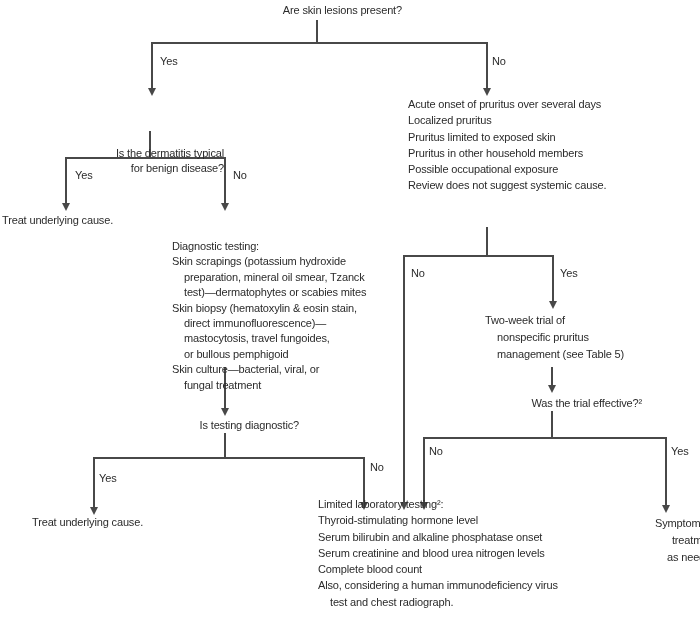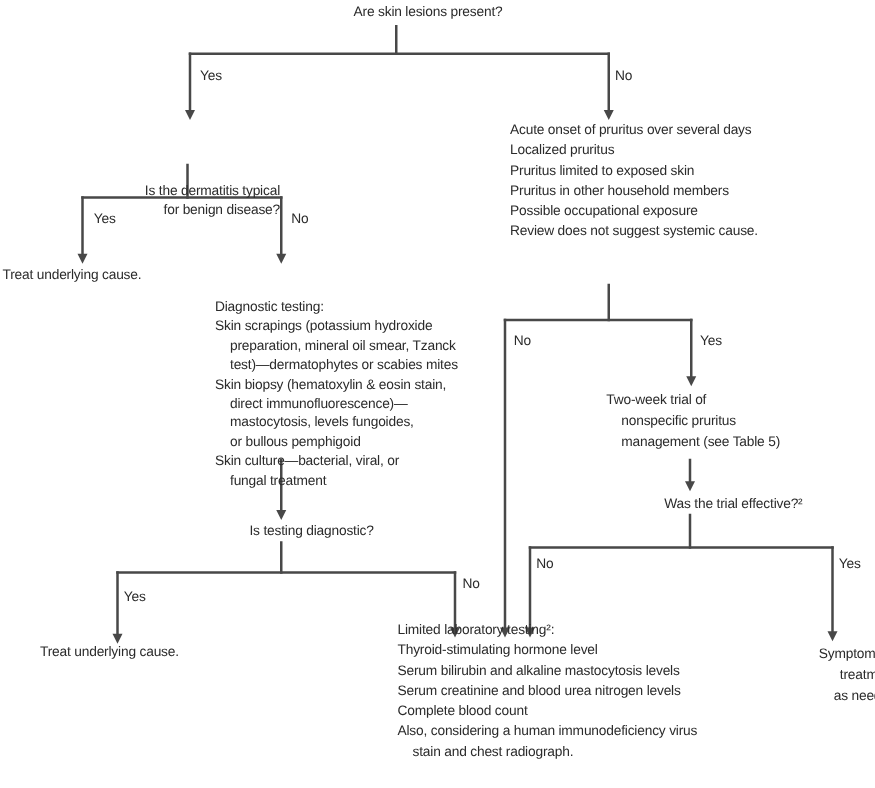--- a/index.html
+++ b/index.html
@@ -86,21 +86,21 @@
 
   <div class="node" style="left:2px;top:213px;">Treat underlying cause.</div>
 
   <div class="node lh15" style="left:172px;top:213px;">
     <div class="ln">Diagnostic testing:</div>
     <div class="ln">Skin scrapings (potassium hydroxide</div>
     <div class="ln ind">preparation, mineral oil smear, Tzanck</div>
     <div class="ln ind">test)—dermatophytes or scabies mites</div>
     <div class="ln">Skin biopsy (hematoxylin &amp; eosin stain,</div>
     <div class="ln ind">direct immunofluorescence)—</div>
-    <div class="ln ind">mastocytosis, levels fungoides,</div>
+    <div class="ln ind">mastocytosis, travel fungoides,</div>
     <div class="ln ind">or bullous pemphigoid</div>
     <div class="ln">Skin culture—bacterial, viral, or</div>
     <div class="ln ind">fungal treatment</div>
   </div>
 
   <div class="node center" style="left:139px;top:418px;width:160px;">Is testing diagnostic?</div>
 
   <div class="node" style="left:32px;top:515px;">Treat underlying cause.</div>
 
   <div class="node lh16" style="left:408px;top:96px;">
@@ -122,20 +122,20 @@
 
   <div class="node center lh17" style="left:613px;top:515px;width:104px;">
     <div class="ln">Symptomatic</div>
     <div class="ln">treatment</div>
     <div class="ln">as needed</div>
   </div>
 
   <div class="node lh16" style="left:318px;top:496px;">
     <div class="ln">Limited laboratory testing²:</div>
     <div class="ln">Thyroid-stimulating hormone level</div>
-    <div class="ln">Serum bilirubin and alkaline mastocytosis levels</div>
+    <div class="ln">Serum bilirubin and alkaline phosphatase onset</div>
     <div class="ln">Serum creatinine and blood urea nitrogen levels</div>
     <div class="ln">Complete blood count</div>
     <div class="ln">Also, considering a human immunodeficiency virus</div>
-    <div class="ln ind">stain and chest radiograph.</div>
+    <div class="ln ind">test and chest radiograph.</div>
   </div>
 
 </div>
 
 </body></html>

